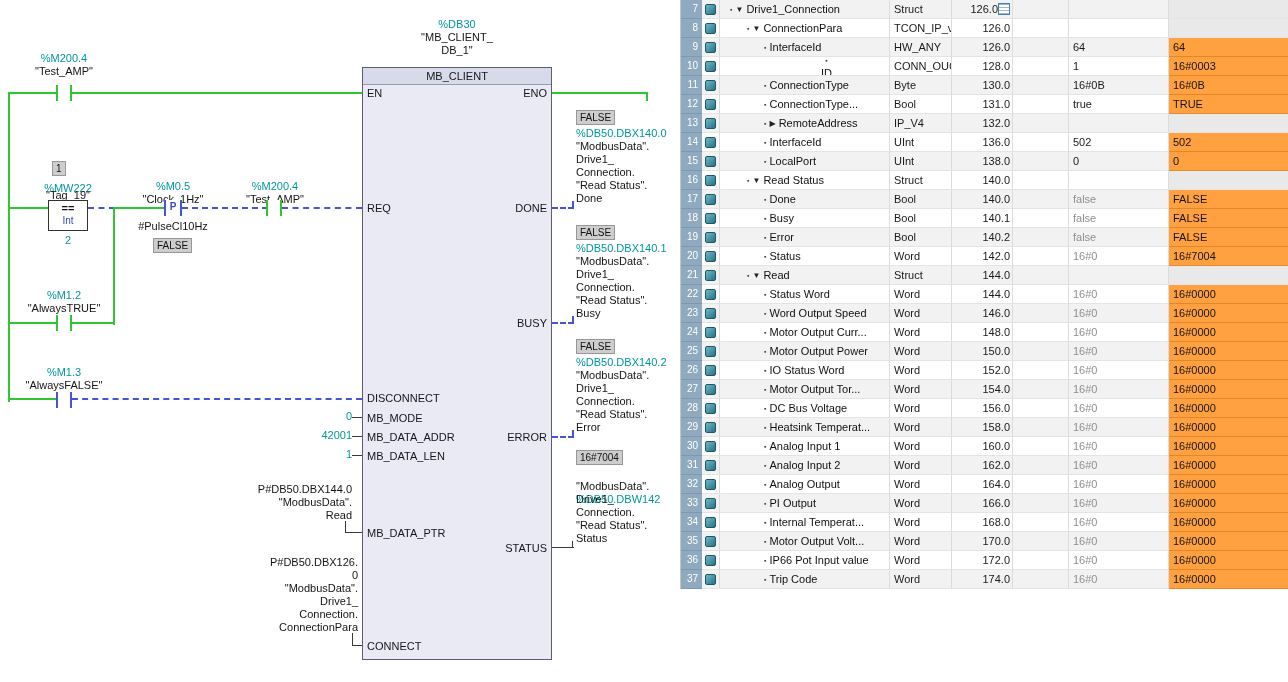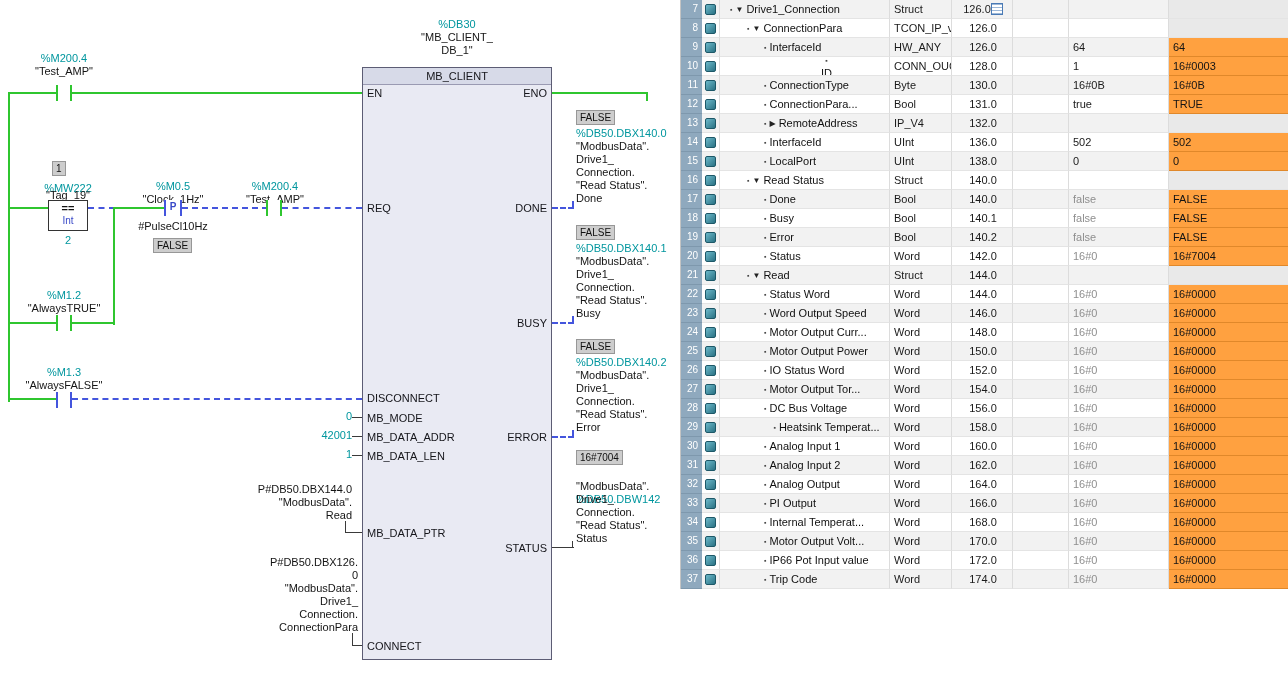--- a/index.html
+++ b/index.html
@@ -32,21 +32,21 @@
   .trow{display:grid;grid-template-columns:21px 18px 170px 62px 61px 56px 100px 120px;height:19px;background:#fff;font-size:11px}
   .trow.alt{background:#f2f2f2}
   .c-num{background:#8fa9be;color:#fff;text-align:right;padding:3px 4px 0 0;font-size:10px;border-bottom:1px solid #7e98ad}
   .c-icon{display:flex;align-items:center;justify-content:center;border-right:1px solid #dcdcdc;border-bottom:1px solid #e4e4e4}
   .tagicon{width:11px;height:11px;border-radius:2px;background:linear-gradient(135deg,#6cb9ca,#2a7183);border:1px solid #1d5868}
   .c-name{display:flex;align-items:center;gap:3px;border-right:1px solid #dcdcdc;border-bottom:1px solid #e4e4e4;overflow:hidden;white-space:nowrap}
   .bullet{font-size:7px;color:#4a4a4a}
   .tri{font-size:8px;color:#222}
   .nm{color:#101010}
   .c-type,.c-off,.c-start{padding:3px 2px 0 4px;border-right:1px solid #dcdcdc;border-bottom:1px solid #e4e4e4;overflow:hidden;white-space:nowrap}
-  .c-off{display:flex;justify-content:center;align-items:flex-start}
+  .c-off{display:flex;justify-content:flex-end;align-items:flex-start}
   .detail-icon{width:12px;height:12px;margin-top:0px;border:1px solid #4a7ab5;background:#fff;background-image:linear-gradient(#9db8d8 1px,transparent 1px);background-size:100% 3px}
   .c-start.gray{color:#8f8f8f}
   .c-mon{padding:3px 0 0 4px;border-bottom:1px solid #e4e4e4;white-space:nowrap;overflow:hidden}
   .c-mon.on{background:#ffa140;border-bottom:1px solid #e0882a;color:#141414}
   .c-mon.struct{background:#e9e9e9}
 </style>
 </head>
 <body>
 
 <div id="ladder">
@@ -297,21 +297,21 @@
     <div class="c-mon on">16#0B</div>
   </div>
       <div class="trow">
     <div class="c-num">12</div>
     <div class="c-icon">
           <span class="tagicon"></span>
         </div>
     <div class="c-name" style="padding-left: 44px;">
       <span class="bullet">▪</span>
 
-      <span class="nm">ConnectionPara...</span>
+      <span class="nm">ConnectionType...</span>
     </div>
     <div class="c-type">Bool</div>
     <div class="c-off">
       <span>131.0</span>
 
     </div>
     <div class="c-start"></div>
     <div class="c-start">true</div>
     <div class="c-mon on">TRUE</div>
   </div>
@@ -617,21 +617,21 @@
     </div>
     <div class="c-start"></div>
     <div class="c-start gray">16#0</div>
     <div class="c-mon on">16#0000</div>
   </div>
       <div class="trow alt">
     <div class="c-num">29</div>
     <div class="c-icon">
           <span class="tagicon"></span>
         </div>
-    <div class="c-name" style="padding-left: 44px; justify-content: center;">
+    <div class="c-name" style="padding-left: 44px;">
       <span class="bullet">▪</span>
 
       <span class="nm">Heatsink Temperat...</span>
     </div>
     <div class="c-type">Word</div>
     <div class="c-off">
       <span>158.0</span>
 
     </div>
     <div class="c-start"></div>

